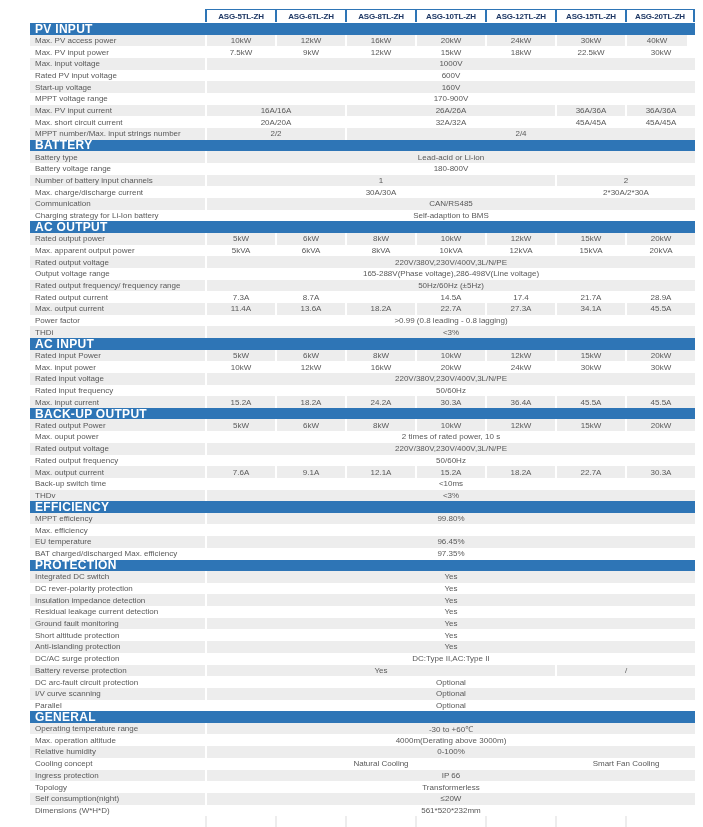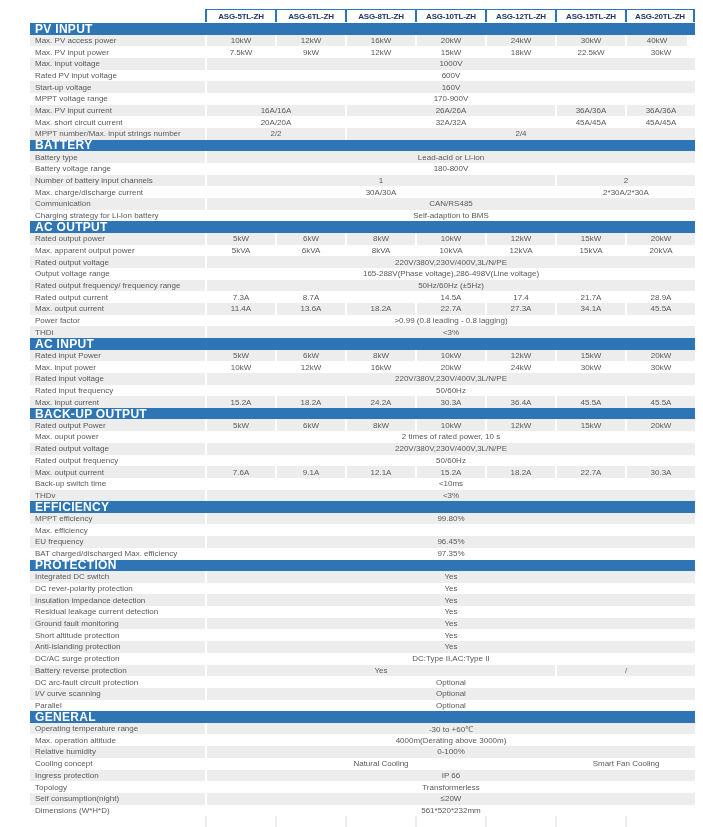--- a/index.html
+++ b/index.html
@@ -286,21 +286,21 @@
     </div>
     <div class="section-bar">EFFICIENCY</div>
     <div class="row odd">
       <div class="label-cell">MPPT efficiency</div>
       <div class="value-cell" style="width: 490px;">99.80%</div>
     </div>
     <div class="row even">
       <div class="label-cell">Max. efficiency</div>
     </div>
     <div class="row odd">
-      <div class="label-cell">EU frequency</div>
+      <div class="label-cell">EU temperature</div>
       <div class="value-cell" style="width: 490px;">96.45%</div>
     </div>
     <div class="row even">
       <div class="label-cell">BAT charged/discharged Max. efficiency</div>
       <div class="value-cell" style="width: 490px;">97.35%</div>
     </div>
     <div class="section-bar">PROTECTION</div>
     <div class="row odd">
       <div class="label-cell">Integrated DC switch</div>
       <div class="value-cell" style="width: 490px;">Yes</div>

